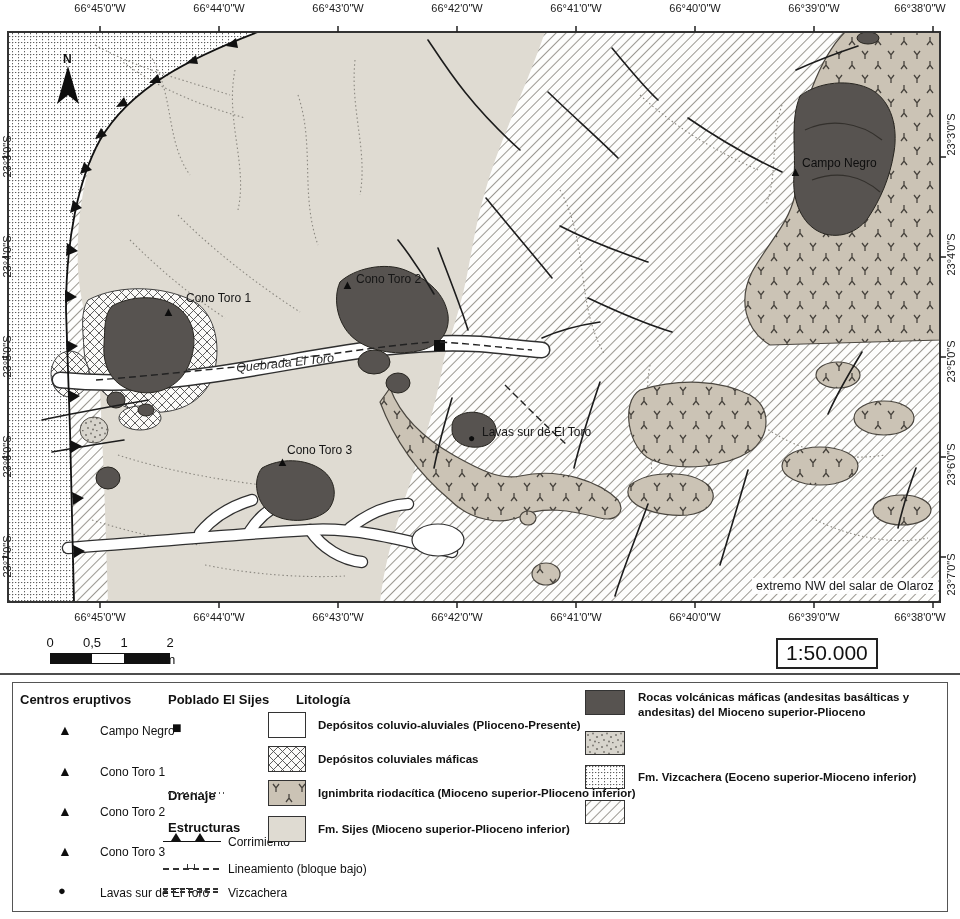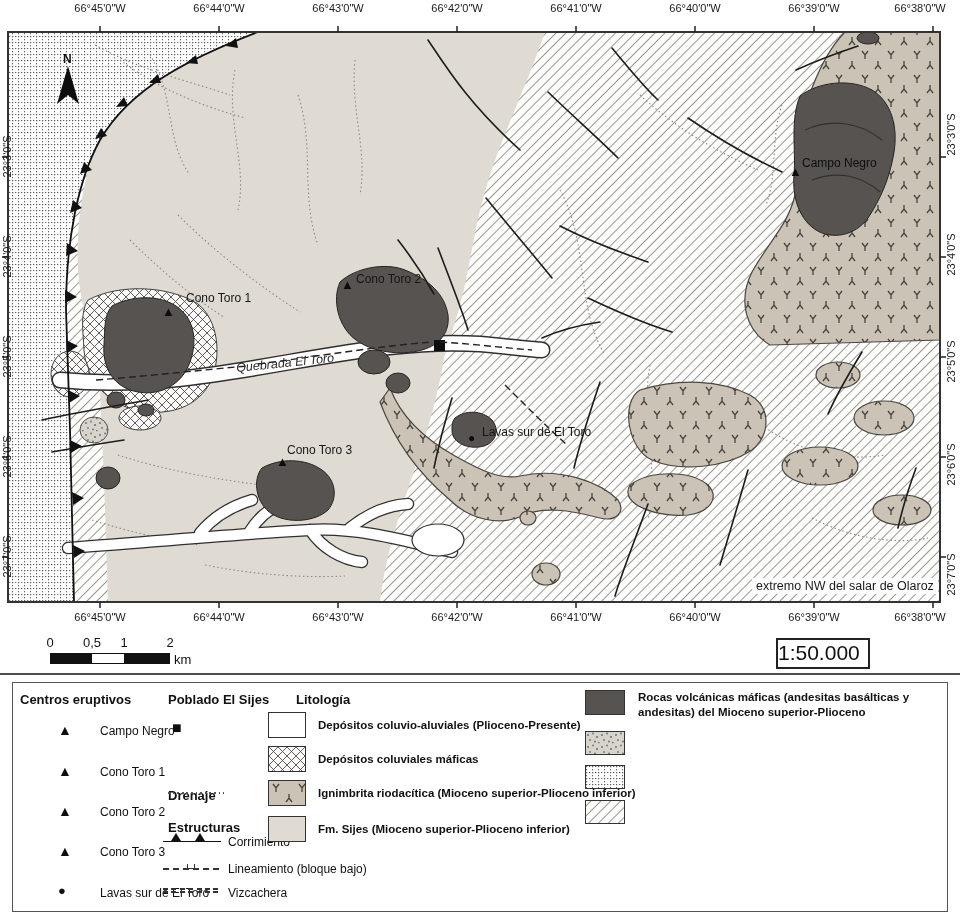--- a/index.html
+++ b/index.html
@@ -12,21 +12,21 @@
   .map-label { position:absolute; font-size:12px; color:#161616; white-space:nowrap; }
   .map-sym { position:absolute; color:#0d0d0d; line-height:1; }
   .quebrada { font-style:italic; transform:rotate(-6deg); font-size:12.5px; color:#2a2a2a; }
   .salar-note { position:absolute; font-size:12.5px; color:#1a1a1a; background:rgba(255,255,255,0.9); padding:1px 4px; }
   .north-n { position:absolute; font-size:12px; font-weight:bold; color:#111; }
   
   .scale-num { position:absolute; font-size:13px; color:#111; width:30px; text-align:center; }
   .scale-km { position:absolute; font-size:13px; color:#111; }
   .scale-bar { position:absolute; height:11px; border:1px solid #111; display:flex; }
   .scale-bar span { display:block; height:100%; }
-  .ratio-box { position:absolute; border:2px solid #222; background:#fff; padding:1px 8px 2px 0;
+  .ratio-box { position:absolute; border:2px solid #222; background:#fff; padding:1px 8px 2px 8px;
                font-size:21px; color:#111; letter-spacing:0px; }
   .divider { position:absolute; left:0; width:960px; height:2px; background:#4d4d4d; }
   
   .legend-box { position:absolute; left:12px; top:682px; width:936px; height:230px; border:1.5px solid #555; background:#fff; }
   .lg-title { position:absolute; font-size:13px; font-weight:bold; color:#111; white-space:nowrap; }
   .lg-item-label { position:absolute; font-size:12px; color:#111; white-space:nowrap; }
   .lg-sym { position:absolute; color:#0d0d0d; line-height:1; }
   .lg-row-label { position:absolute; font-size:11.5px; color:#111;font-weight:bold; }
   .swatch { position:absolute; border:1px solid #333; }
   .dot-line { position:absolute; height:2px; background:repeating-linear-gradient(90deg,#555 0 1.8px,transparent 1.8px 4.6px); }
@@ -299,21 +299,21 @@
 
   <div class="scale-num" style="left:35px;top:635px">0</div>
   <div class="scale-num" style="left:77px;top:635px">0,5</div>
   <div class="scale-num" style="left:109px;top:635px">1</div>
   <div class="scale-num" style="left:155px;top:635px">2</div>
   <div class="scale-bar" style="left:50px;top:653px;width:120px">
     <span style="width:42px;background:#111"></span>
     <span style="width:32px;background:#fff"></span>
     <span style="width:46px;background:#111"></span>
   </div>
-  <div class="scale-km" style="left:174px;top:652px">km</div>
+  <div class="scale-km" style="left:158px;top:652px">km</div>
   <div class="ratio-box" style="left:776px;top:638px">1:50.000</div>
   <div class="divider" style="top:673px"></div>
 
   <div class="legend-box"></div>
 
   <div class="lg-title" style="left:20px;top:692px">Centros eruptivos</div>
   <div class="lg-sym" style="left:58px;top:723px;font-size:14px">▲</div>
   <div class="lg-item-label" style="left:100px;top:724px">Campo Negro</div>
   <div class="lg-sym" style="left:58px;top:764px;font-size:14px">▲</div>
   <div class="lg-item-label" style="left:100px;top:765px">Cono Toro 1</div>
@@ -366,17 +366,18 @@
   <svg class="swatch" style="left:585px;top:690px" width="40" height="25">
     <rect width="40" height="25" fill="#575350"></rect>
     </svg>
   <div class="lg-row-label" style="left:638px;top:690px;width:306px;line-height:1.3">Rocas volcánicas máficas (andesitas basálticas y andesitas) del Mioceno superior-Plioceno</div>
   <svg class="swatch" style="left:585px;top:731px" width="40" height="24">
     <rect width="40" height="24" fill="url(#patSpeck)"></rect>
     </svg>
   <svg class="swatch" style="left:585px;top:765px" width="40" height="24">
     <rect width="40" height="24" fill="url(#patViz)"></rect>
     </svg>
+  <div class="lg-row-label" style="left:638px;top:771px;width:306px">Fm. Vizcachera (Eoceno superior-Mioceno inferior)</div>
   <svg class="swatch" style="left:585px;top:800px" width="40" height="24">
     <rect width="40" height="24" fill="url(#patHatch)"></rect>
     </svg>
 
 </div>
 
 </body></html>

